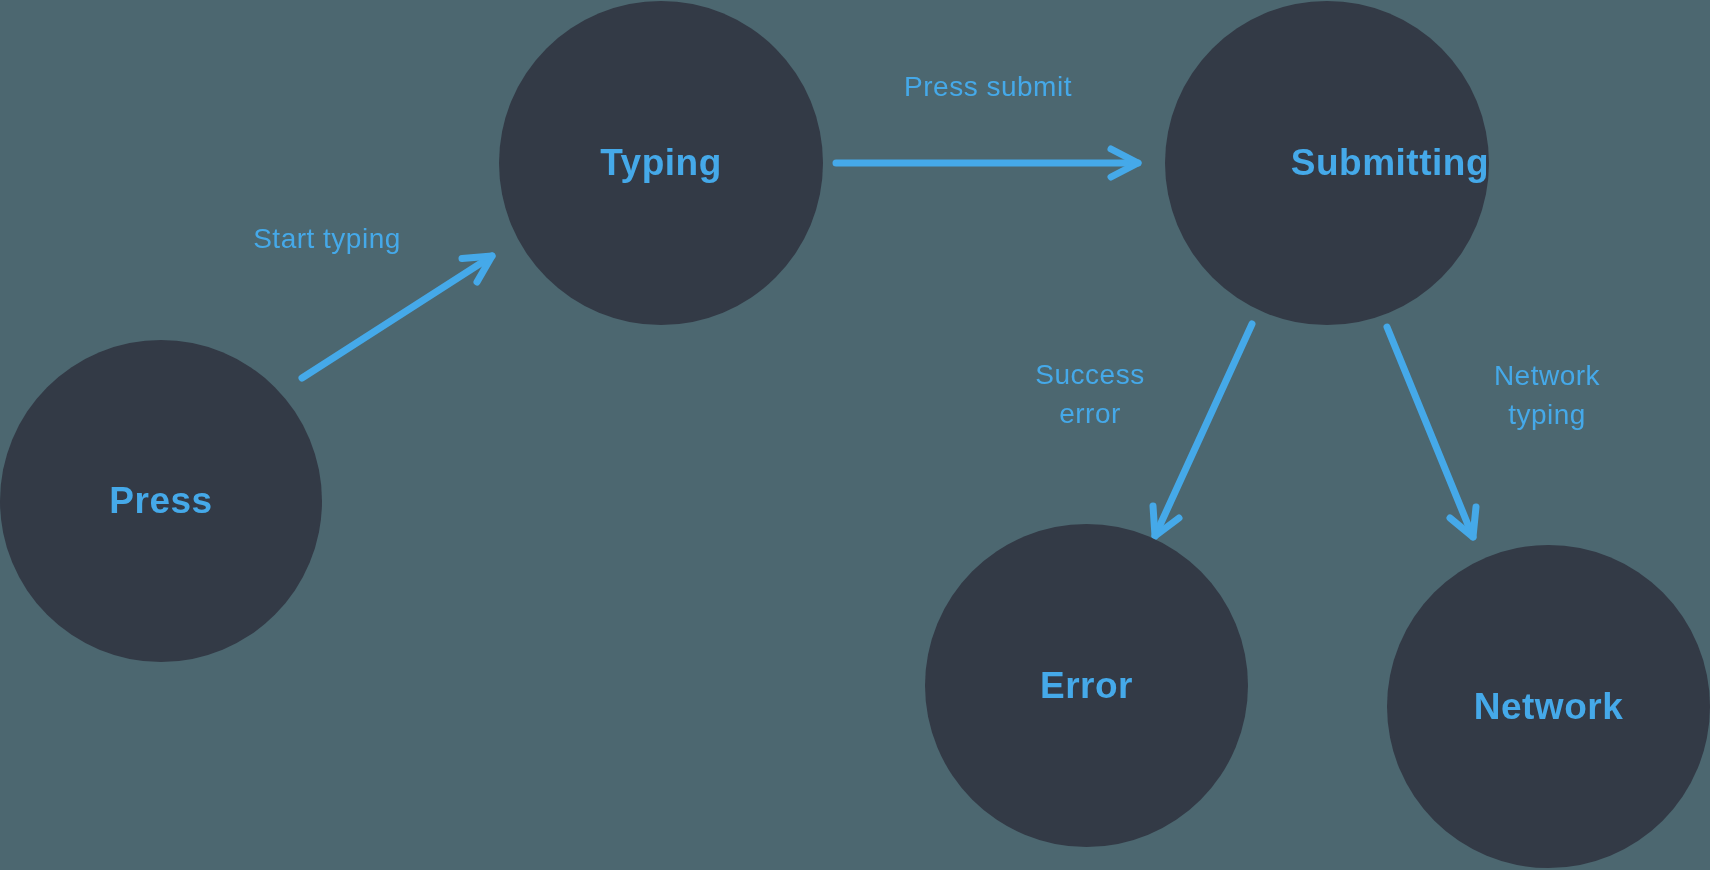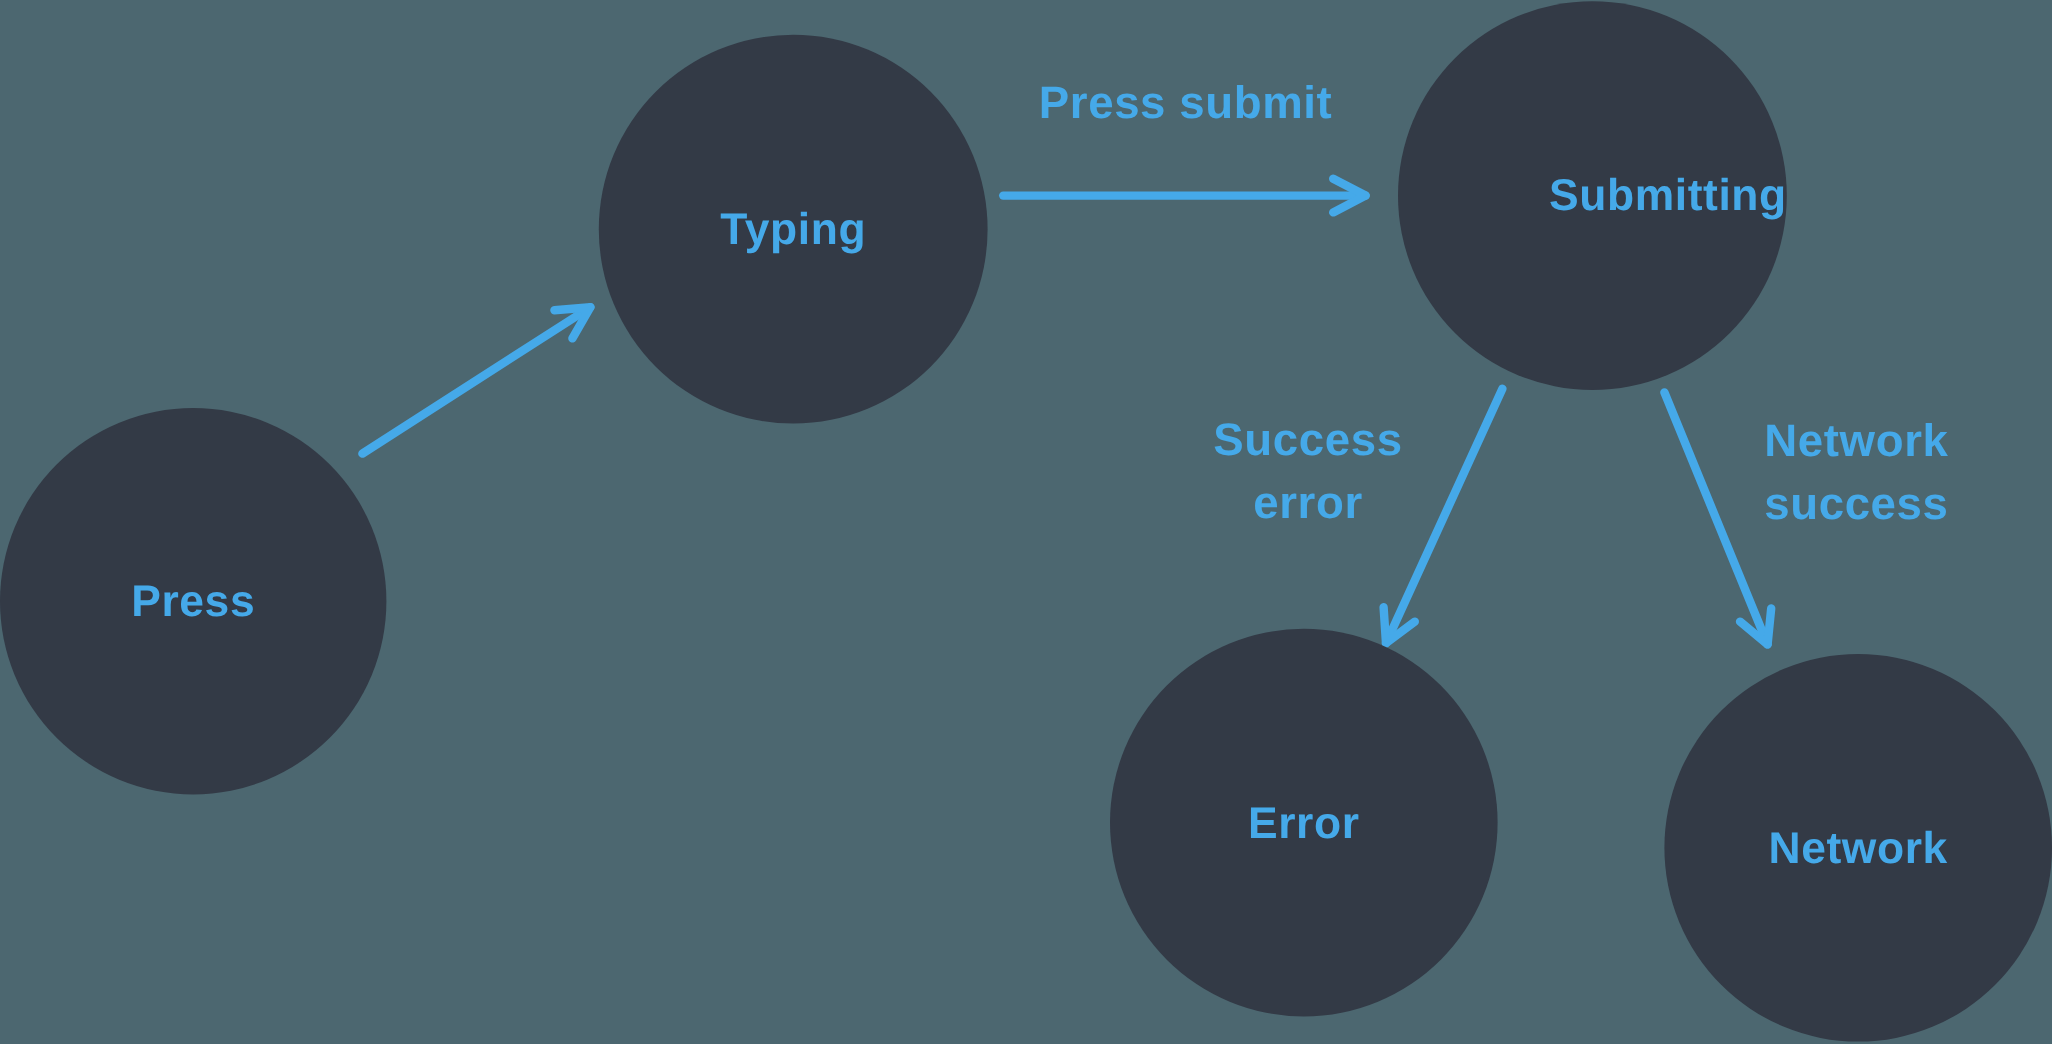--- a/index.html
+++ b/index.html
@@ -39,30 +39,30 @@
     align-items: center;
     justify-content: center;
   }
   .node span {
     color: var(--accent);
     font-size: 37px;
     font-weight: 700;
     letter-spacing: 0.5px;
   }
   .node-empty      { left: 0px;    top: 340px; width: 322px; height: 322px; }
-  .node-typing     { left: 499px;  top: 1px;   width: 324px; height: 324px; margin-top: 28px; }
+  .node-typing     { left: 499px;  top: 1px;   width: 324px; height: 324px; }
   .node-submitting { left: 1165px; top: 1px;   width: 324px; height: 324px; justify-content: flex-end; }
   .node-error      { left: 925px;  top: 524px; width: 323px; height: 323px; }
   .node-success    { left: 1387px; top: 545px; width: 323px; height: 323px; }
   .edge-label {
     position: absolute;
     transform: translate(-50%, -50%);
     color: var(--accent);
-    font-size: 38px;
-    font-weight: 700;
+    font-size: 28px;
+    font-weight: 400;
     letter-spacing: 0.5px;
     text-align: center;
     line-height: 1.4;
   }
   .label-start-typing    { left: 327px;  top: 239px; width: 170px; }
   .label-press-submit    { left: 988px;  top: 87px;  white-space: nowrap; }
   .label-network-error   { left: 1090px; top: 394px; width: 170px; }
   .label-network-success { left: 1547px; top: 395px; width: 170px; }
 </style>
 </head>
@@ -98,17 +98,18 @@
   <div class="node node-submitting">
     <span>Submitting</span>
   </div>
   <div class="node node-error">
     <span>Error</span>
   </div>
   <div class="node node-success">
     <span>Network</span>
   </div>
 
+  <div class="edge-label label-start-typing">Start typing</div>
   <div class="edge-label label-press-submit">Press submit</div>
   <div class="edge-label label-network-error">Success error</div>
-  <div class="edge-label label-network-success">Network success</div>
+  <div class="edge-label label-network-success">Network typing</div>
 
 </div>
 
 </body></html>

